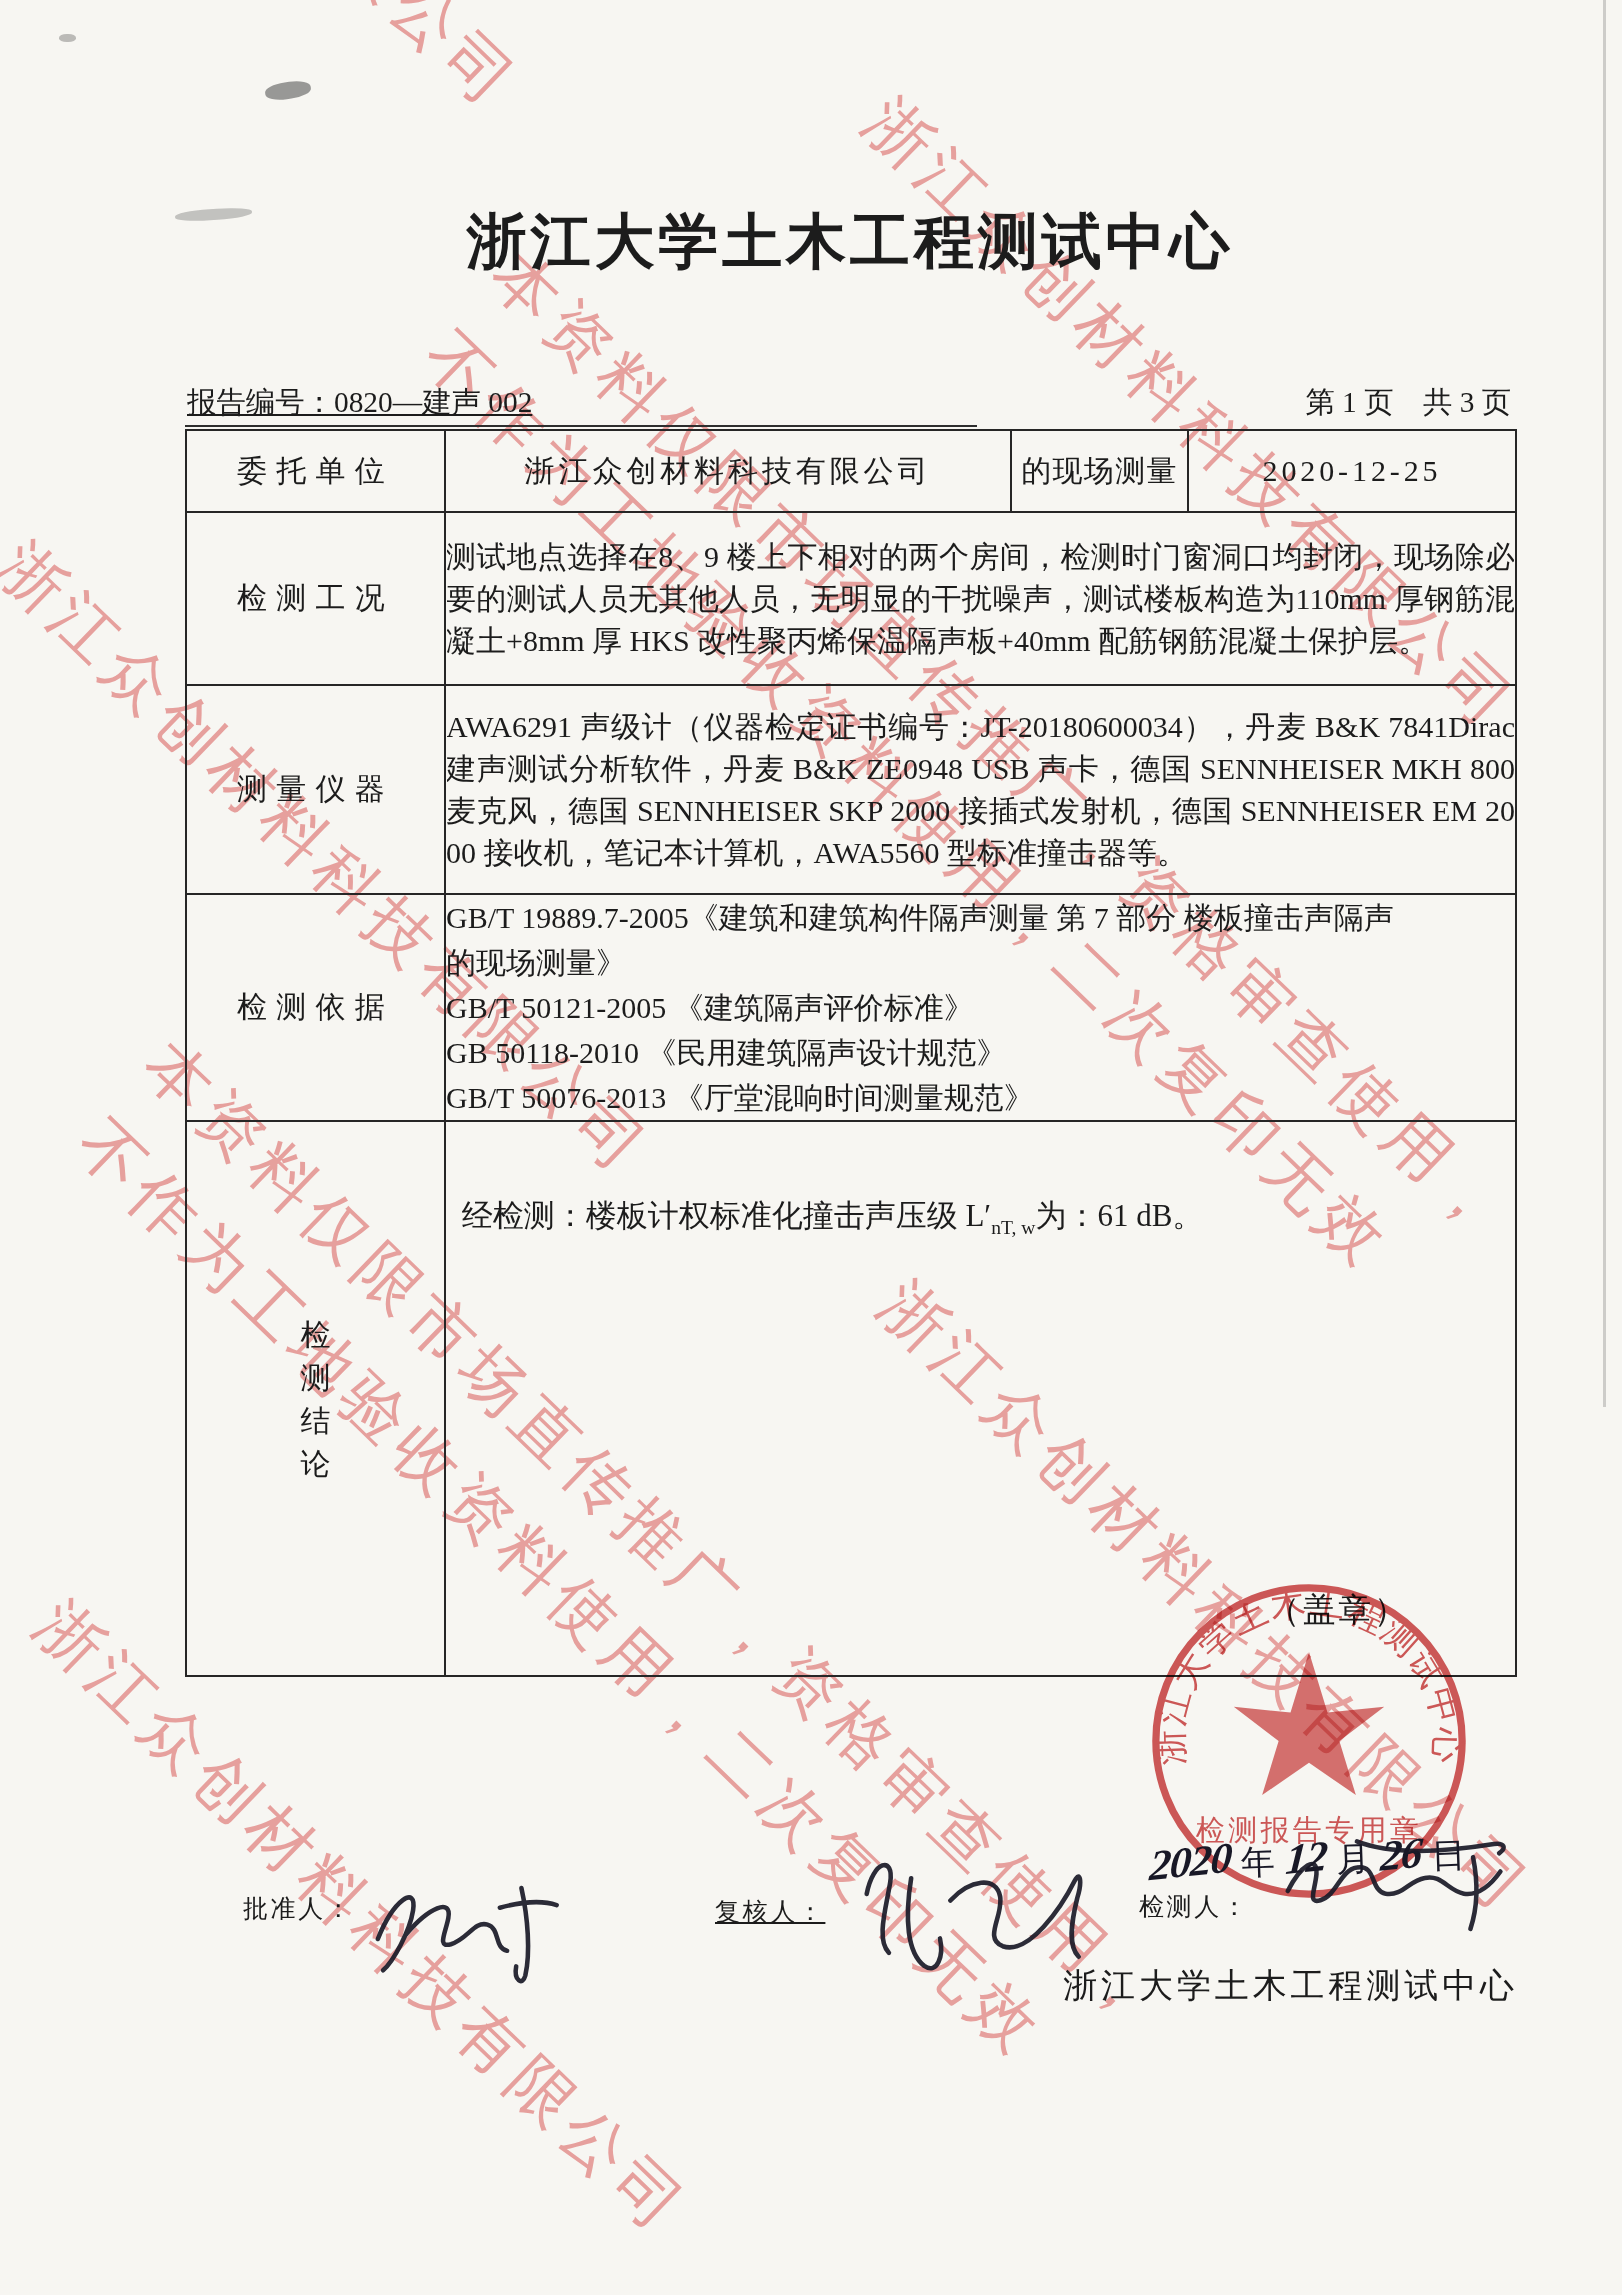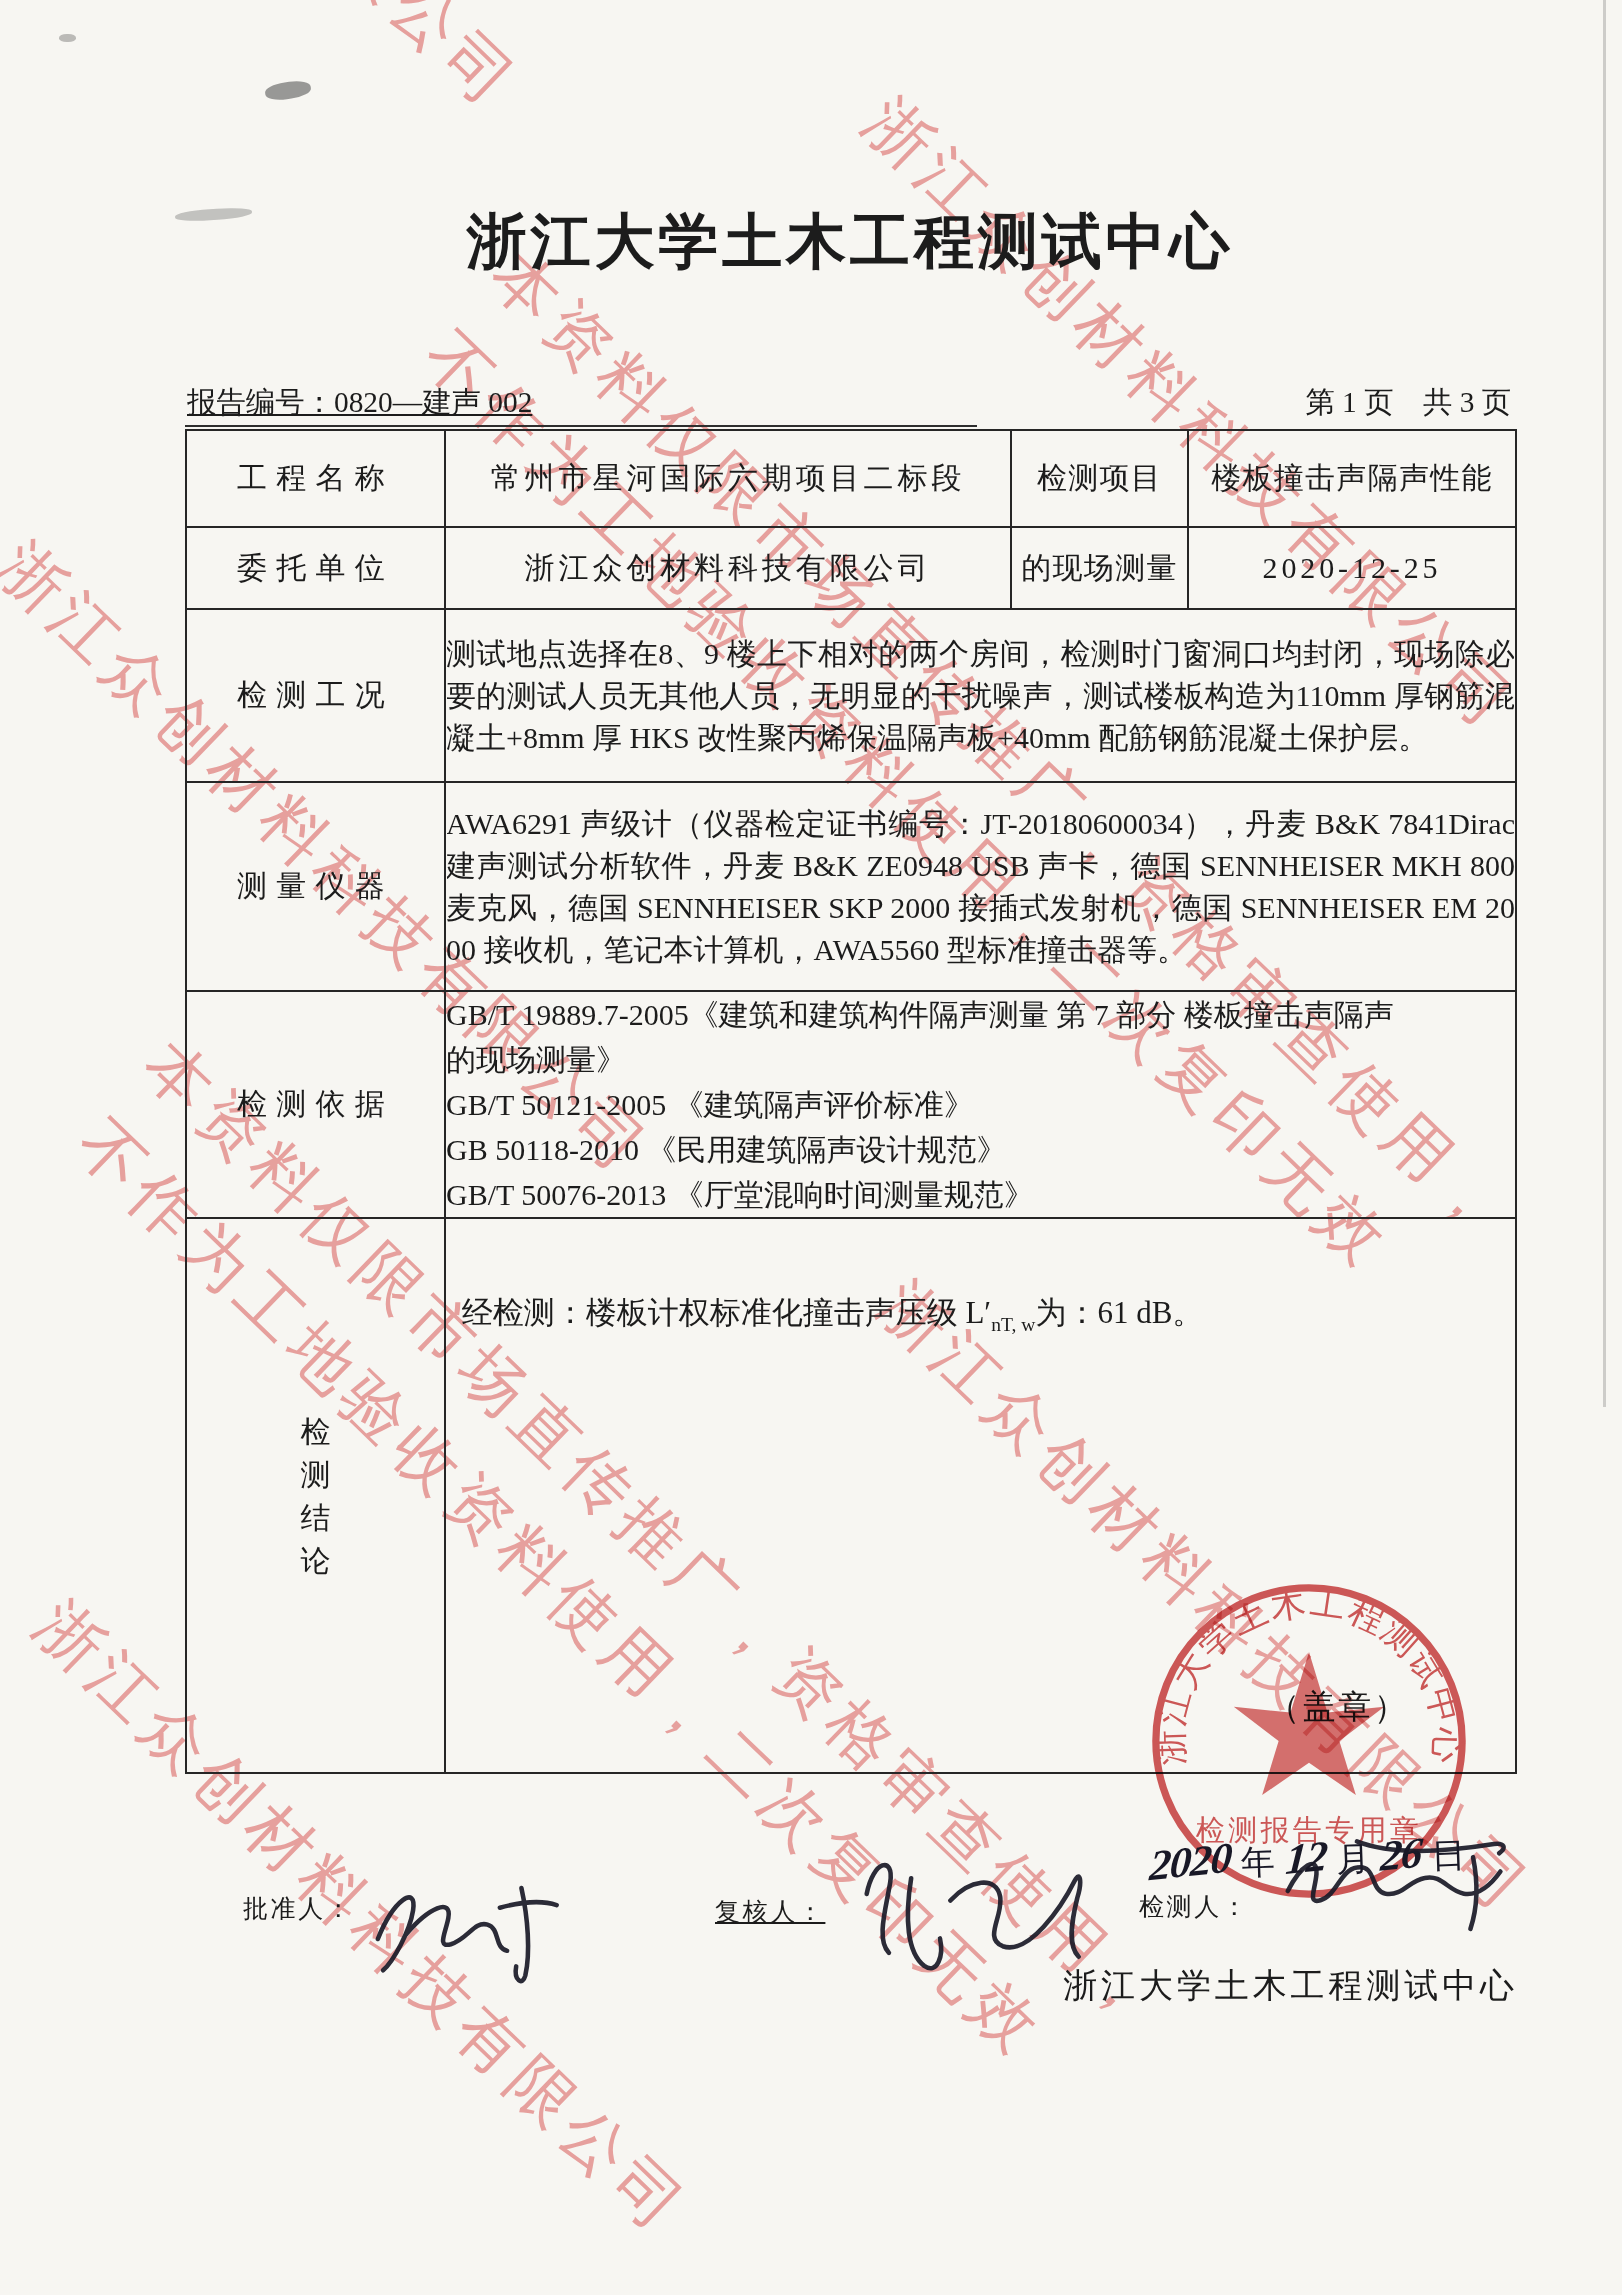--- a/index.html
+++ b/index.html
@@ -112,26 +112,20 @@
   <div class="report-no-underline"></div>
 
   <table class="report">
     <colgroup>
         <col style="width:259px">
         <col style="width:566px">
         <col style="width:177px">
         <col style="width:328px">
       </colgroup>
     <tbody>
-        <tr style="height:97px">
-      <td class="lbl">工程名称</td>
-      <td class="val">常州市星河国际六期项目二标段</td>
-      <td class="lbl" style="letter-spacing:1.3px">检测项目</td>
-      <td class="val" style="letter-spacing:1.3px">楼板撞击声隔声性能</td>
-    </tr>
     <tr style="height:82px">
       <td class="lbl">委托单位</td>
       <td class="val">浙江众创材料科技有限公司</td>
       <td class="lbl" style="letter-spacing:1.3px">的现场测量</td>
       <td class="val">2020-12-25</td>
     </tr>
     <tr style="height:173px">
       <td class="lbl">检测工况</td>
       <td class="content" colspan="3">测试地点选择在8、9 楼上下相对的两个房间，检测时门窗洞口均封闭，现场除必要的测试人员无其他人员，无明显的干扰噪声，测试楼板构造为110mm 厚钢筋混凝土+8mm 厚 HKS 改性聚丙烯保温隔声板+40mm 配筋钢筋混凝土保护层。</td>
     </tr>

